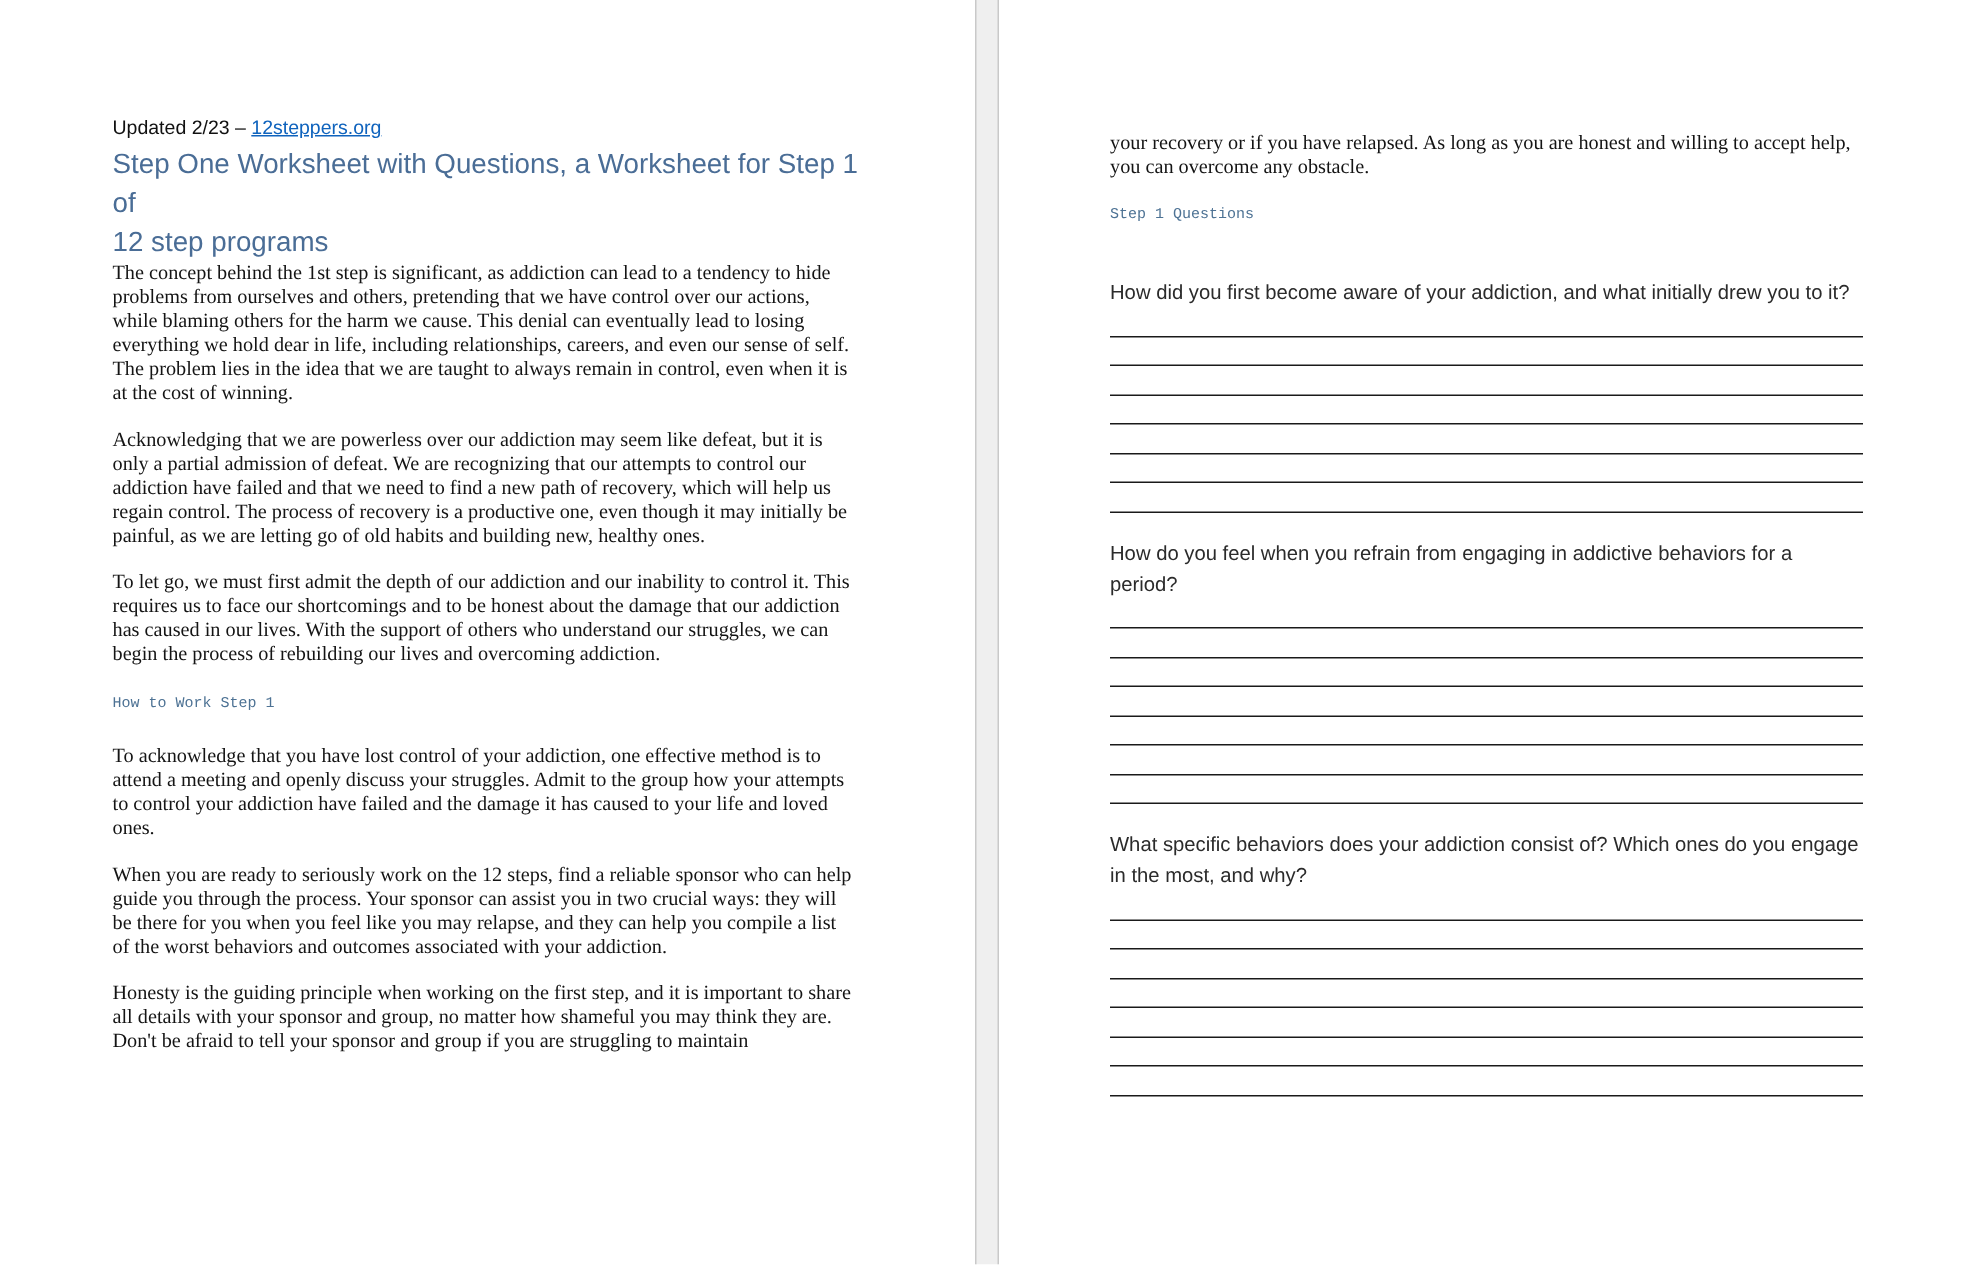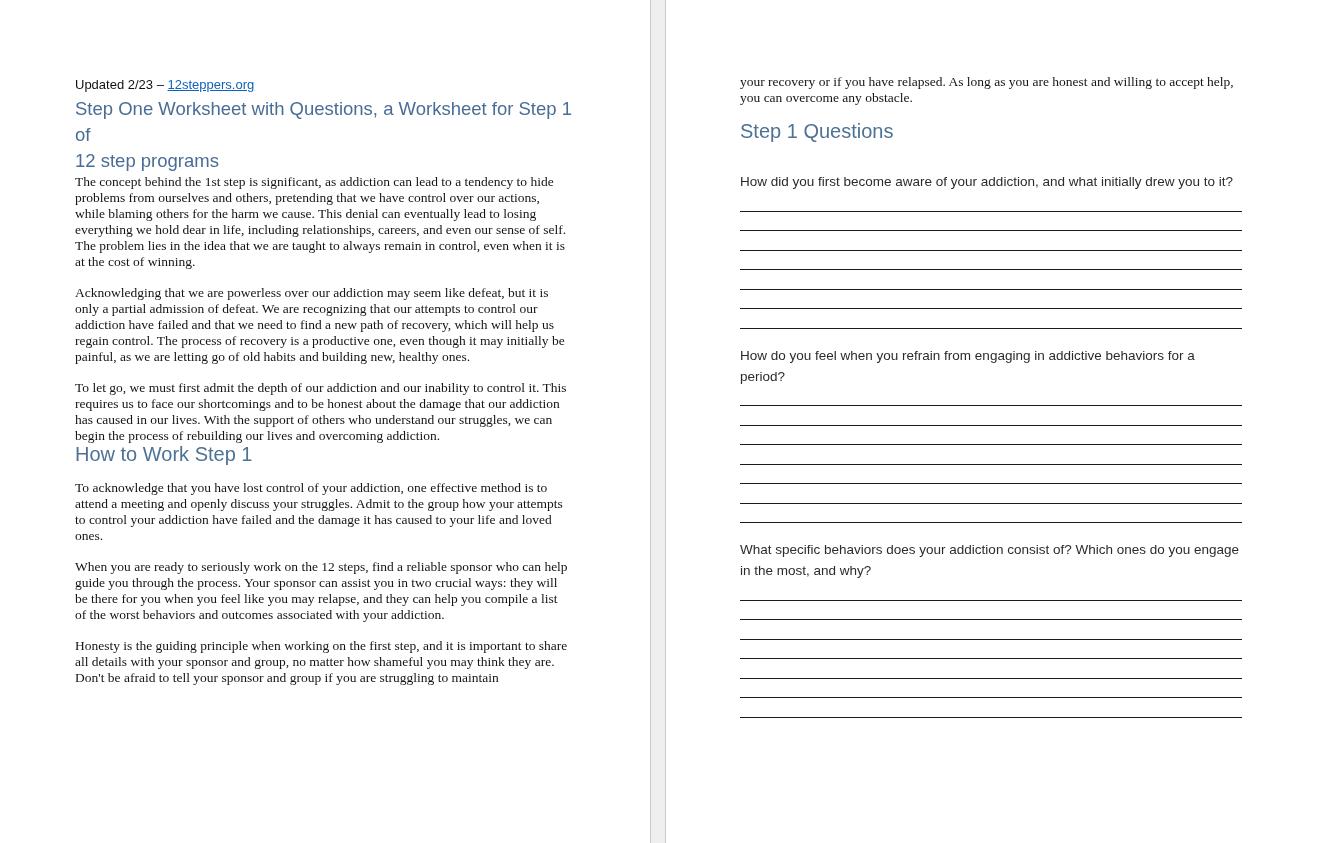--- a/index.html
+++ b/index.html
@@ -32,39 +32,39 @@
     color: #0f63bd; text-decoration: underline; cursor: pointer;
   }
   .doc-title {
     margin-top: 3px;
     font-family: "Liberation Sans", sans-serif;
     font-size: 18.5px; line-height: 26px;
     font-weight: normal;
     color: #4a6d96;
   }
   .sec-heading {
-    font-family: Liberation Sans, sans-serif;
-    font-size: 20px; line-height: 20px;
+    font-family: Liberation Mono, monospace;
+    font-size: 10px; line-height: 20px;
     font-weight: normal;
     color: #4d7294;
   }
   .h-understanding { margin-top: 23px; }
-  .h-howto { }
+  .h-howto { margin-top: 16px; }
   .body-para {
     font-family: "Liberation Serif", serif;
     font-size: 13.5px; line-height: 16px;
     color: #141414;
   }
   .mt17 { }
   .mt16 { margin-top: 16px; }
   .mt15 { margin-top: 15px; }
 
   
   .right-col {
-    position: absolute; left: 740px; top: 74px; width: 502px;
+    position: absolute; left: 740px; top: 87px; width: 502px;
     color: #1a1a1a;
   }
   .h-questions { margin-top: 15px; }
   .question {
     font-family: "Liberation Sans", sans-serif;
     font-size: 13.5px; line-height: 21px;
     color: #2b2b2b;
   }
   .q-first { margin-top: 30px; }
   .q-next  { margin-top: 16px; }

